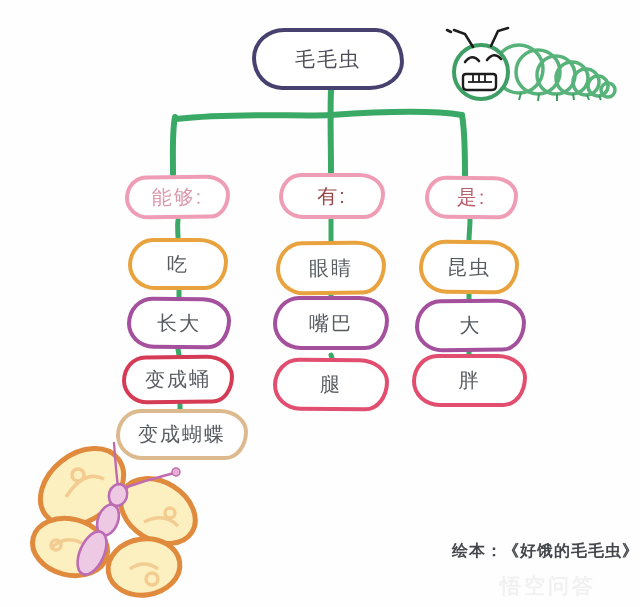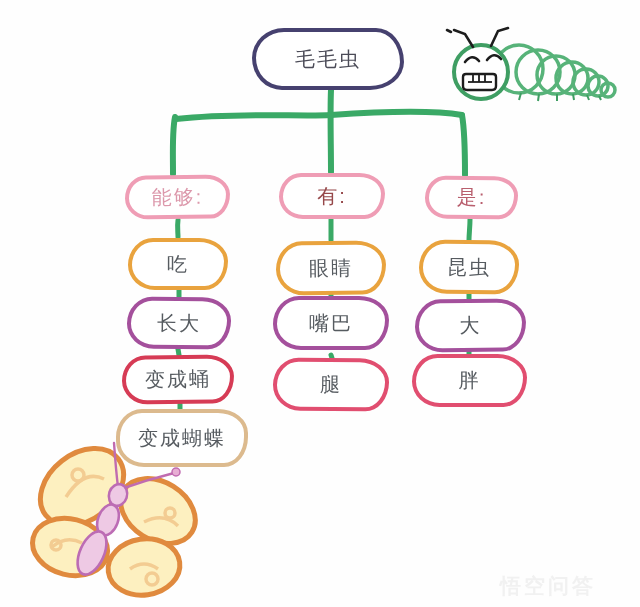--- a/index.html
+++ b/index.html
@@ -113,21 +113,21 @@
     </g>
   </svg>
 
   <div class="node hdr t-pink tilt-l" style="left:125px;top:175px;width:105px;height:44px;">能够:</div>
   <div class="node hdr t-maroon" style="left:279px;top:173px;width:106px;height:46px;">有:</div>
   <div class="node hdr t-redrose tilt-r" style="left:425px;top:176px;width:93px;height:43px;">是:</div>
 
   <div class="node c-orange" style="left:128px;top:238px;width:100px;height:52px;">吃</div>
   <div class="node c-purple tilt-r" style="left:127px;top:297px;width:104px;height:52px;">长大</div>
   <div class="node c-red tilt-l" style="left:122px;top:355px;width:112px;height:49px;">变成蛹</div>
-  <div class="node c-tan" style="left:116px;top:409px;width:132px;height:58px;">变成蝴蝶</div>
+  <div class="node c-tan" style="left:116px;top:409px;width:132px;height:51px;">变成蝴蝶</div>
 
   <div class="node c-orange tilt-l" style="left:276px;top:241px;width:110px;height:54px;">眼睛</div>
   <div class="node c-purple" style="left:273px;top:296px;width:116px;height:54px;">嘴巴</div>
   <div class="node c-rose tilt-r" style="left:273px;top:358px;width:116px;height:53px;">腿</div>
 
   <div class="node c-orange tilt-r" style="left:419px;top:240px;width:100px;height:54px;">昆虫</div>
   <div class="node c-purple tilt-l" style="left:415px;top:299px;width:111px;height:53px;">大</div>
   <div class="node c-rose" style="left:412px;top:354px;width:115px;height:53px;">胖</div>
 
   <svg style="left:26px;top:437px;" width="182" height="168" viewBox="0 0 182 168">
@@ -156,16 +156,17 @@
     </g>
     <circle cx="150" cy="35" r="4" fill="#e7aed3" stroke="#c06bb0" stroke-width="1.5"></circle>
 
     <g fill="#eec9e4" stroke="#bc6cb4" stroke-width="2.6">
       <ellipse cx="92" cy="58" rx="9" ry="11" transform="rotate(18 92 58)"></ellipse>
       <ellipse cx="82" cy="83" rx="10" ry="16" transform="rotate(20 82 83)"></ellipse>
       <ellipse cx="66" cy="116" rx="12" ry="23" transform="rotate(24 66 116)"></ellipse>
     </g>
   </svg>
 
+  <div class="caption">绘本：《好饿的毛毛虫》</div>
 
   <div class="watermark">悟空问答</div>
 
 </div>
 
 </body></html>

